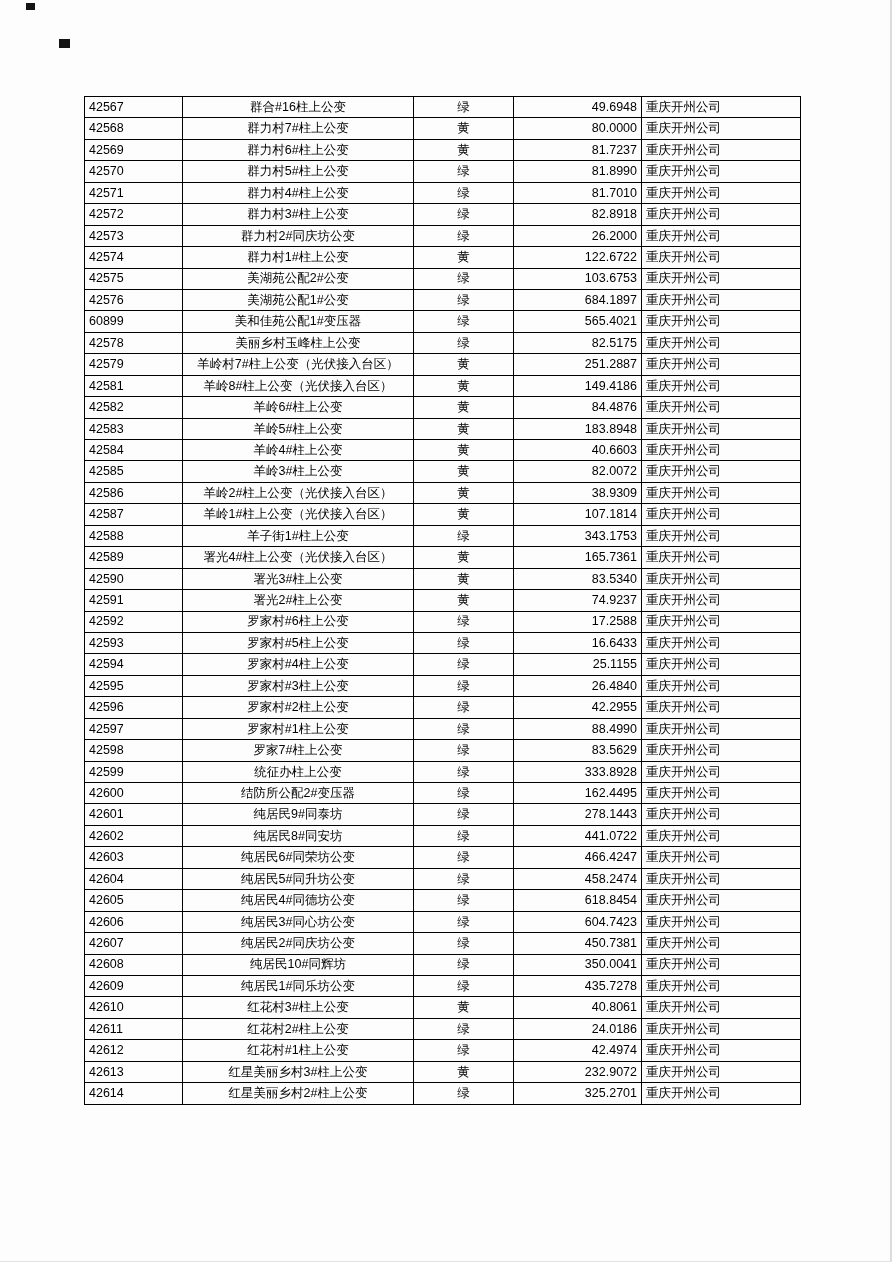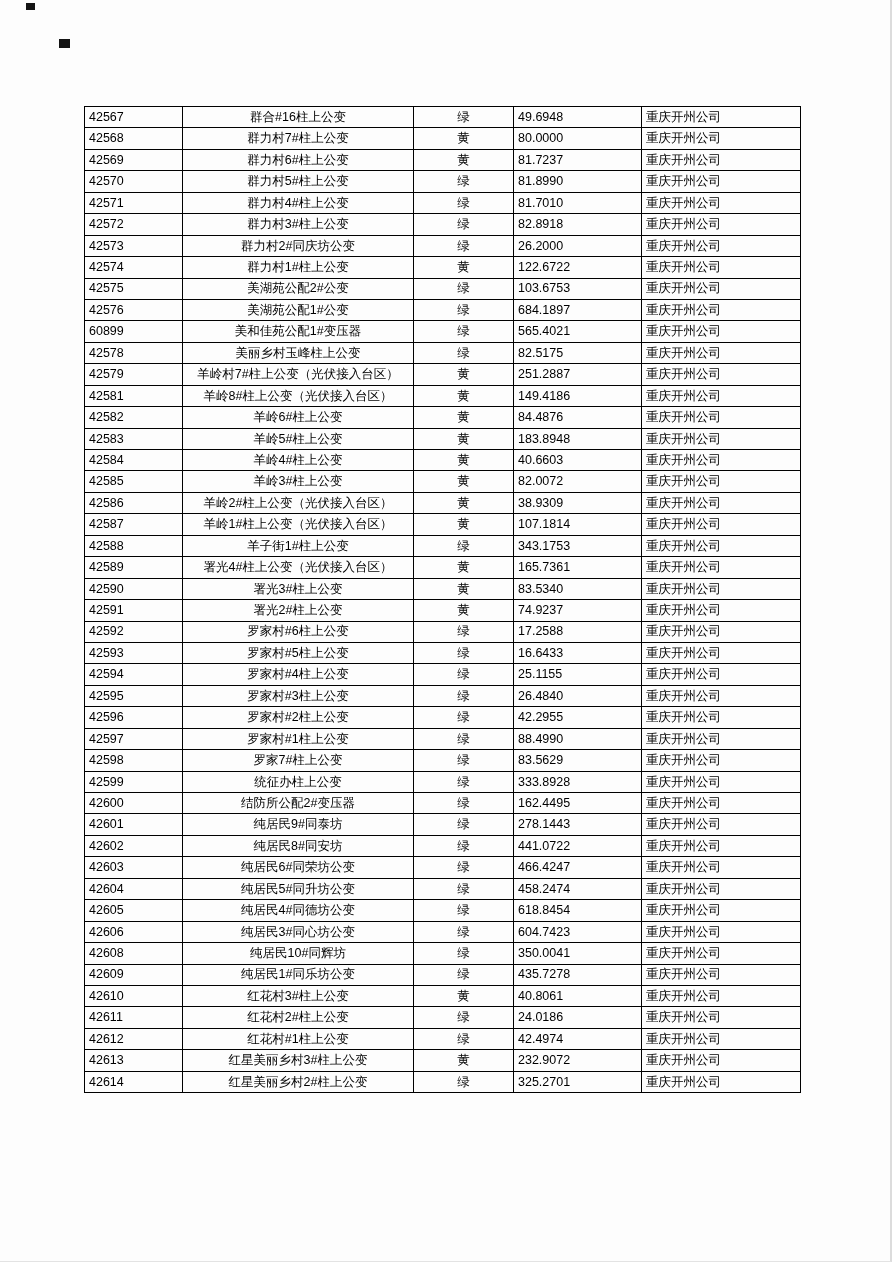--- a/index.html
+++ b/index.html
@@ -16,21 +16,21 @@
     border-right:2px solid #dcdcdc;
     border-bottom:1px solid #e3e3e3;
     overflow:hidden;
   }
   .ink-mark { position:absolute; background:#141414; }
   .ink-mark.m1 { left:26px; top:3px;  width:9px;  height:7px; }
   .ink-mark.m2 { left:59px; top:39px; width:11px; height:9px; }
 
   table.data-table {
     position:absolute;
-    left:84px; top:106px;
+    left:84px; top:96px;
     width:716px;
     border-collapse:collapse;
     table-layout:fixed;
   }
   table.data-table td {
     border:1px solid #000;
     height:21.44px;
     font-size:12.5px;
     line-height:1;
     color:#000;
@@ -41,21 +41,21 @@
   }
   col.c-id      { width:98px;  }
   col.c-name    { width:231px; }
   col.c-status  { width:100px; }
   col.c-value   { width:128px; }
   col.c-company { width:159px; }
 
   td.c-id      { text-align:left;  padding-left:13px; }
   td.c-name    { text-align:center; }
   td.c-status  { text-align:center; }
-  td.c-value   { text-align:left; padding-right:29px; }
+  td.c-value   { text-align:right; padding-right:29px; }
   td.c-company { text-align:left; }
 </style>
 </head>
 <body>
 
 <div class="page">
   <div class="ink-mark m1"></div>
   <div class="ink-mark m2"></div>
 
   <table class="data-table">
@@ -373,20 +373,27 @@
   </tr>
 
   <tr>
     <td class="c-id">42606</td>
     <td class="c-name">纯居民3#同心坊公变</td>
     <td class="c-status">绿</td>
     <td class="c-value">604.7423</td>
     <td class="c-company">重庆开州公司</td>
   </tr>
 
+  <tr>
+    <td class="c-id">42607</td>
+    <td class="c-name">纯居民2#同庆坊公变</td>
+    <td class="c-status">绿</td>
+    <td class="c-value">450.7381</td>
+    <td class="c-company">重庆开州公司</td>
+  </tr>
 
   <tr>
     <td class="c-id">42608</td>
     <td class="c-name">纯居民10#同辉坊</td>
     <td class="c-status">绿</td>
     <td class="c-value">350.0041</td>
     <td class="c-company">重庆开州公司</td>
   </tr>
 
   <tr>

